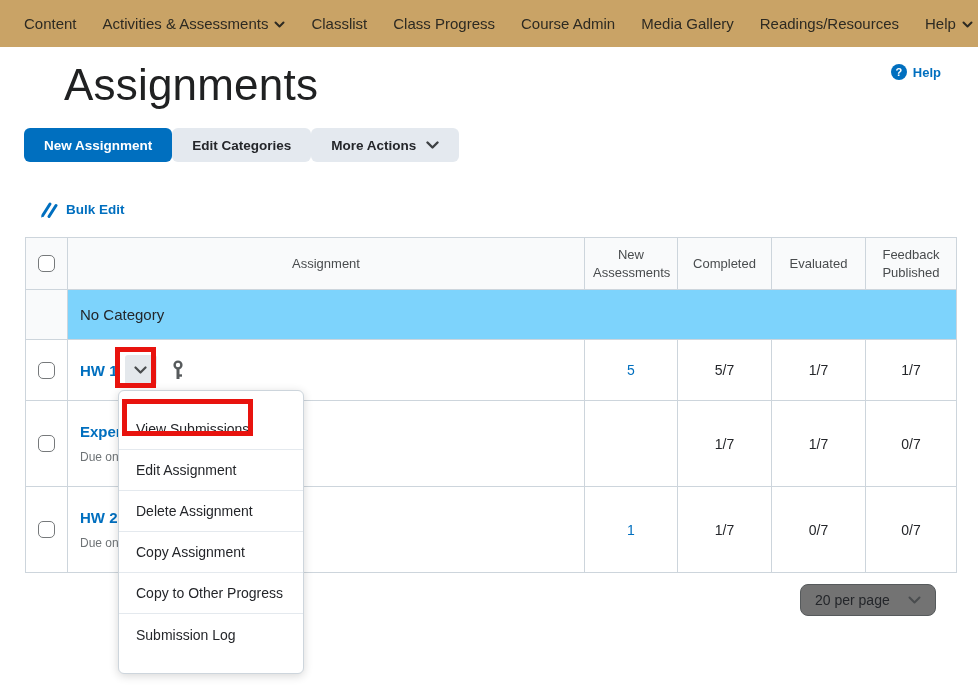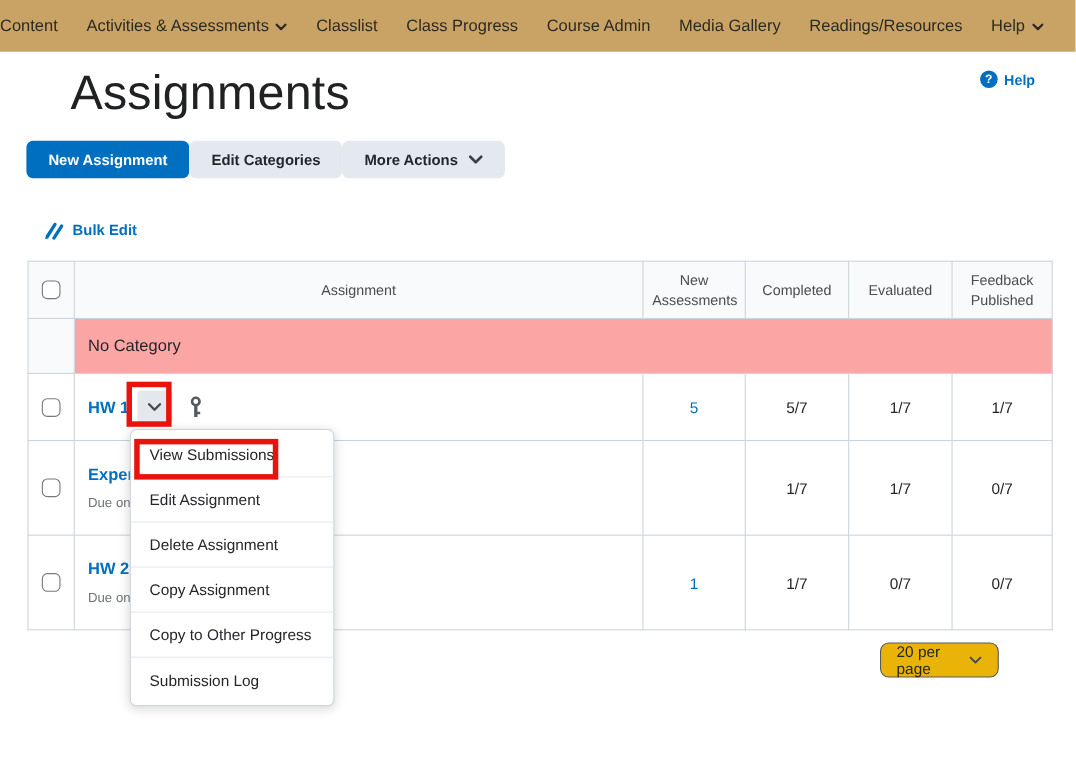--- a/index.html
+++ b/index.html
@@ -2,21 +2,21 @@
 <html><head>
 <meta charset="utf-8">
 <style>
   * { margin:0; padding:0; box-sizing:border-box; }
   html,body { background:#fff; }
   body { font-family:"Liberation Sans", sans-serif; color:#202122; }
   .page { position:relative; width:978px; height:690px; overflow:hidden; background:#fff; }
 
   
   .navbar { position:absolute; left:0; top:0; width:978px; height:47px;
-            background:#c9a366; display:flex; align-items:center; gap:26px; }
+            background:#c9a366; display:flex; align-items:center; padding-left:24px; gap:26px; }
   .nav-item { font-size:15px; color:#2d2a22; cursor:pointer; display:flex; align-items:center; gap:6px; white-space:nowrap; }
   .nav-item svg { margin-top:2px; }
 
   
   .page-title { position:absolute; left:24px; top:60px; font-size:44px; font-weight:400; color:#202122; letter-spacing:.2px;margin-left:40px; }
   .help-link { position:absolute; right:37px; top:64px; display:flex; align-items:center; gap:6px;
                color:#006fbf; font-size:13px; font-weight:700; cursor:pointer; }
   .help-badge { width:16px; height:16px; border-radius:50%; background:#006fbf; color:#fff;
                 font-size:11px; font-weight:700; display:flex; align-items:center; justify-content:center; }
 
@@ -32,52 +32,52 @@
                color:#006fbf; font-size:13.5px; font-weight:700; cursor:pointer; }
 
   
   table.grid { position:absolute; left:25px; top:237px; width:931px; border-collapse:collapse; table-layout:fixed; }
   table.grid col.c-cbx{width:42px;} table.grid col.c-asg{width:517px;}
   table.grid col.c-ns{width:93px;} table.grid col.c-cm{width:94px;}
   table.grid col.c-ev{width:94px;} table.grid col.c-fb{width:91px;}
   table.grid th, table.grid td { border:1px solid #cdd5dc; }
   table.grid thead th { height:52px; background:#f9fafb; font-size:13px; font-weight:400;
                         color:#494c4e; text-align:center; padding:4px 8px; line-height:1.35; }
-  tr.cat-row td { height:50px; background:#fca5a5; }
+  tr.cat-row td { height:50px; background:#7dd3fc; }
   tr.cat-row td.cat-label { font-size:15px; color:#24262a; padding-left:12px; }
   td.cbx-cell { text-align:center; vertical-align:middle; background:#fff; }
   thead td.cbx-cell, tr.cat-row td.cbx-cell { background:#f9fafb; }
   .cbx { width:17px; height:17px; border:1.5px solid #76797b; border-radius:5px; background:#fff; margin:0 auto; cursor:pointer; }
   td.asg-cell { background:#fff; vertical-align:middle; padding:10px 12px; }
   td.val-cell { background:#fff; text-align:center; vertical-align:middle; font-size:14px; color:#24262a; }
   tr.data-r1 td { height:61px; } tr.data-r2 td, tr.data-r3 td { height:86px; }
   .name-row { display:flex; align-items:center; gap:5px; }
   a.asg-link { color:#006fbf; font-size:15px; font-weight:700; text-decoration:none; cursor:pointer; }
   a.num-link { color:#006fbf; text-decoration:none; cursor:pointer; }
   .ctx-btn { width:32px; height:30px; background:#e4e8ec; border:none; border-radius:3px;
              display:flex; align-items:center; justify-content:center; cursor:pointer; margin-left:2px; }
   .key-ico { margin-left:9px; display:flex; align-items:center; }
   .due-line { font-size:12px; color:#6e7376; margin-top:9px; }
 
   
   .ctx-menu { position:absolute; left:118px; top:390px; width:186px; background:#fff;
               border:1px solid #cdd5dc; border-radius:6px; box-shadow:0 2px 10px rgba(0,0,0,.16);
-              padding:2px 0; z-index:10; }
+              padding:18px 0; z-index:10; }
   .ctx-item { height:41px; display:flex; align-items:center; padding-left:17px;
               font-size:14px; color:#24262a; cursor:pointer; }
   .ctx-item:not(:last-child) { border-bottom:1px solid #e4e9ee; }
 
   
   .hl-box { position:absolute; border:5px solid #e8130e; z-index:20; pointer-events:none; }
   .hl-dropdown { left:115px; top:347px; width:41px; height:41px; }
   .hl-viewsub { left:122px; top:399px; width:131px; height:37px; }
 
   
-  .pager { position:absolute; left:800px; top:584px; width:108px; height:32px;
-           border:1px solid #565a5c; border-radius:8px; background:#eab308; display:flex;
+  .pager { position:absolute; left:800px; top:584px; width:136px; height:32px;
+           border:1px solid #565a5c; border-radius:8px; background:#737373; display:flex;
            align-items:center; justify-content:space-between; padding:0 14px; font-size:14px;
            color:#24262a; cursor:pointer; }
 </style>
 </head>
 <body>
 
 <div class="page">
 
   <div class="navbar">
     <span class="nav-item">

